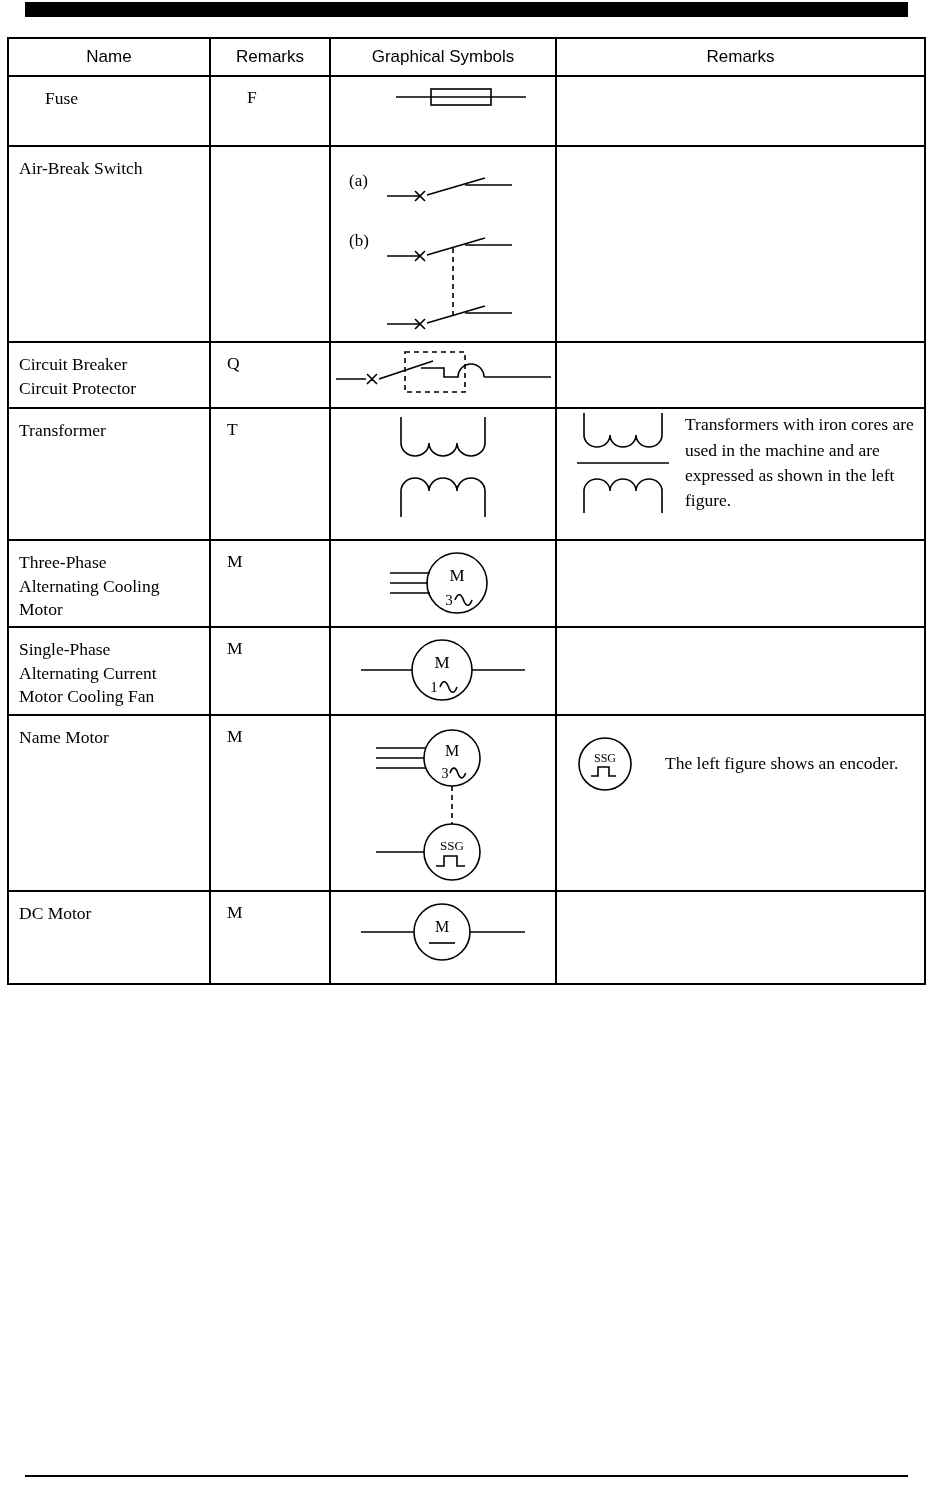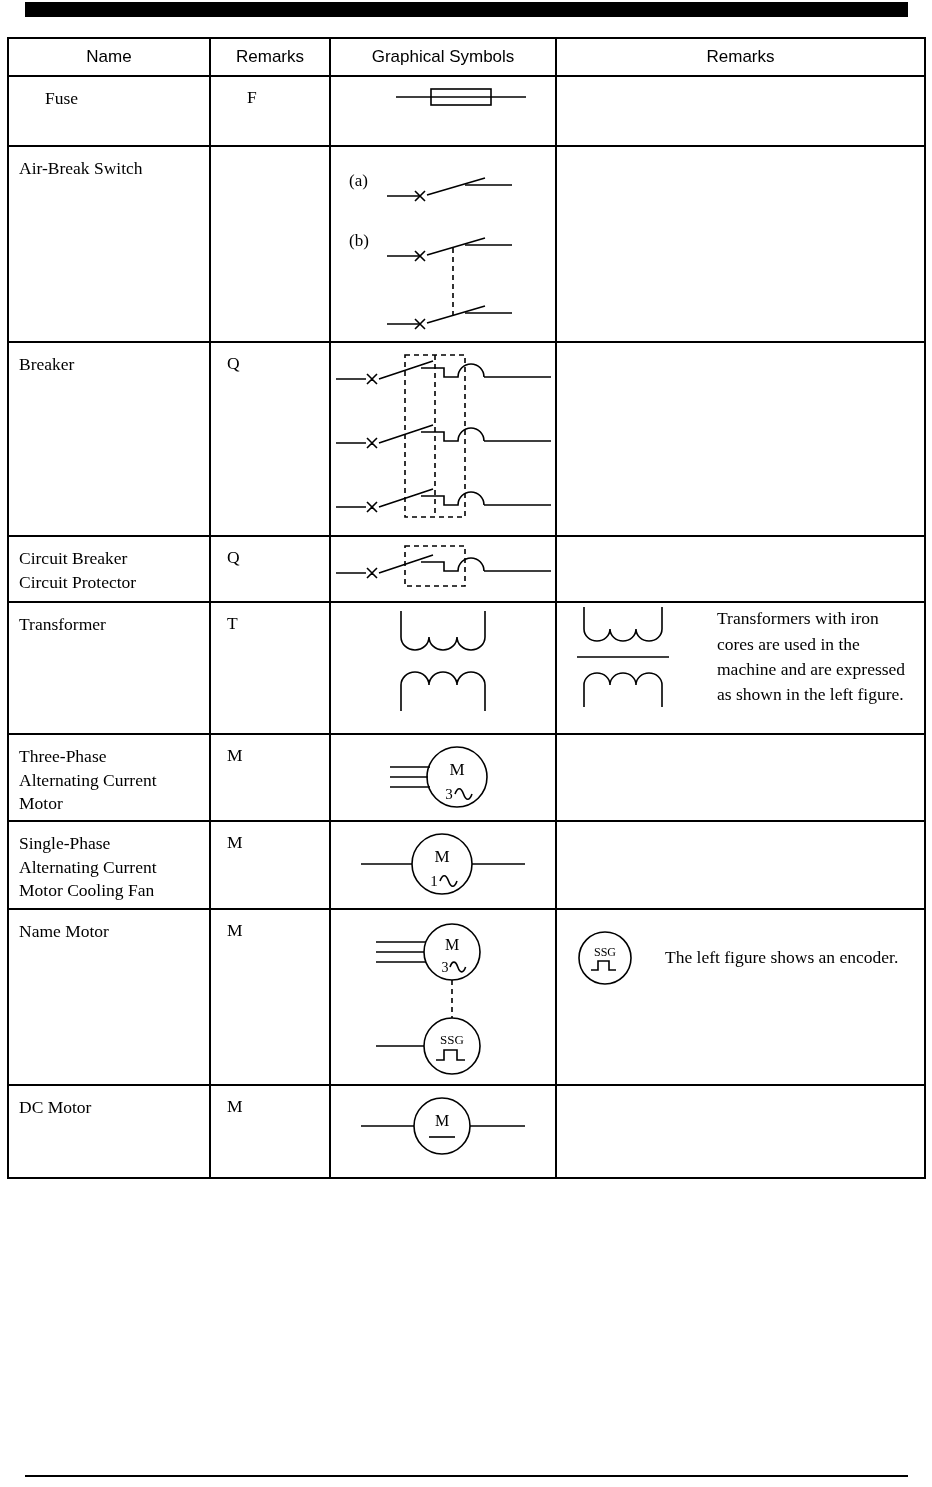--- a/index.html
+++ b/index.html
@@ -45,21 +45,21 @@
   .fig text { fill:#000; stroke:none; font-family:"Liberation Serif", serif; }
   .center-fig { margin:0 auto; }
 
   .airbreak-wrap { padding:18px 0 0 18px; }
   .sub-fig { display:flex; align-items:flex-start; }
   .sub-fig + .sub-fig { margin-top:24px; }
   .fig-label { font-size:17px; margin-right:10px; margin-top:2px; display:inline-block; width:28px; }
 
   .remarks-flex { display:flex; align-items:center; padding:0 10px 0 16px; }
   .remarks-flex .fig { flex-shrink:0; }
-  .remarks-text { margin-left:44px; line-height:1.45; }
+  .remarks-text { margin-left:12px; line-height:1.45; }
   .remarks-servo { align-items:center; padding-top:0; }
   .r-servo .cell-remarks { vertical-align:top; }
   .r-servo .remarks-flex { padding-top:16px; align-items:center; }
   .r-servo .remarks-text { margin-left:28px; }
 </style>
 </head>
 <body>
 
 <div class="page">
 
@@ -119,37 +119,20 @@
               <line x1="40" y1="94" x2="98" y2="77"></line>
               <line x1="78" y1="84" x2="125" y2="84"></line>
               <line class="dash" x1="66" y1="19" x2="66" y2="87"></line>
             </svg>
           </div>
         </div>
       </td>
       <td class="cell-remarks"></td>
     </tr>
 
-    <tr class="r-breaker">
-      <td class="cell-name">Breaker</td>
-      <td class="cell-symbol">Q</td>
-      <td class="cell-graph">
-        <svg class="fig center-fig" width="215" height="178" viewBox="0 0 215 178">
-
-          <path d="M0,32 H30 M31,27 L41,37 M41,27 L31,37 M43,32 L97,14 M85,21 H108 V30 H122 a13,13 0 0 1 26,0 M148,30 H215"></path>
-
-          <path d="M0,96 H30 M31,91 L41,101 M41,91 L31,101 M43,96 L97,78 M85,85 H108 V94 H122 a13,13 0 0 1 26,0 M148,94 H215"></path>
-
-          <path d="M0,160 H30 M31,155 L41,165 M41,155 L31,165 M43,160 L97,142 M85,149 H108 V158 H122 a13,13 0 0 1 26,0 M148,158 H215"></path>
-          <rect class="dash" x="69" y="8" width="60" height="162"></rect>
-          <line class="dash" x1="99" y1="8" x2="99" y2="170"></line>
-        </svg>
-      </td>
-      <td class="cell-remarks"></td>
-    </tr>
 
     <tr class="r-cb">
       <td class="cell-name">Circuit Breaker
 Circuit Protector</td>
       <td class="cell-symbol">Q</td>
       <td class="cell-graph">
         <svg class="fig center-fig" width="215" height="50" viewBox="0 0 215 50">
           <path d="M0,32 H30 M31,27 L41,37 M41,27 L31,37 M43,32 L97,14 M85,21 H108 V30 H122 a13,13 0 0 1 26,0 M148,30 H215"></path>
           <rect class="dash" x="69" y="5" width="60" height="40"></rect>
         </svg>
@@ -173,21 +156,21 @@
             <line x1="4" y1="54" x2="96" y2="54"></line>
             <path d="M11,104 V82 a13,12 0 0 1 26,0 a13,12 0 0 1 26,0 a13,12 0 0 1 26,0 V104"></path>
           </svg>
           <div class="remarks-text">Transformers with iron cores are used in the machine and are expressed as shown in the left figure.</div>
         </div>
       </td>
     </tr>
 
     <tr class="r-3ph">
       <td class="cell-name">Three-Phase
-Alternating Current
+Alternating Cooling
 Motor</td>
       <td class="cell-symbol">M</td>
       <td class="cell-graph">
         <svg class="fig center-fig" width="150" height="76" viewBox="0 0 150 76">
           <line x1="22" y1="28" x2="62" y2="28"></line>
           <line x1="22" y1="38" x2="60" y2="38"></line>
           <line x1="22" y1="48" x2="62" y2="48"></line>
           <circle cx="89" cy="38" r="30"></circle>
           <text x="89" y="36" text-anchor="middle" font-size="17">M</text>
           <text x="81" y="60" text-anchor="middle" font-size="15">3</text>

